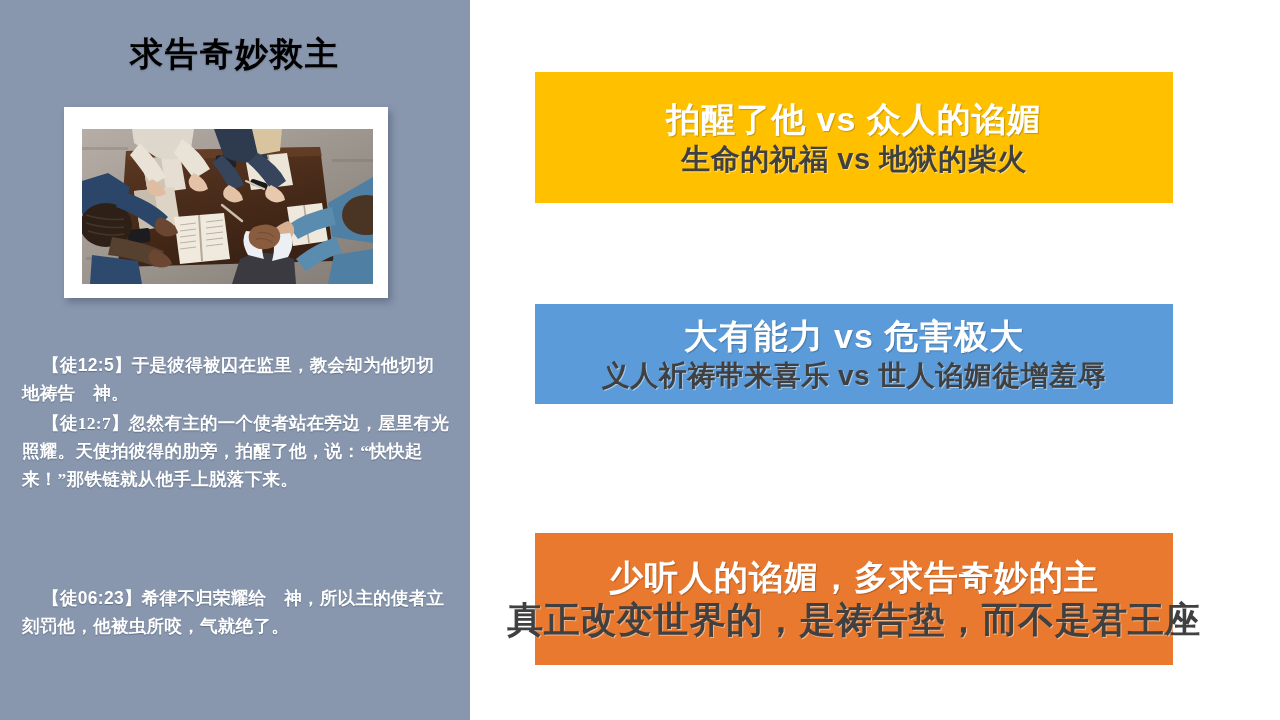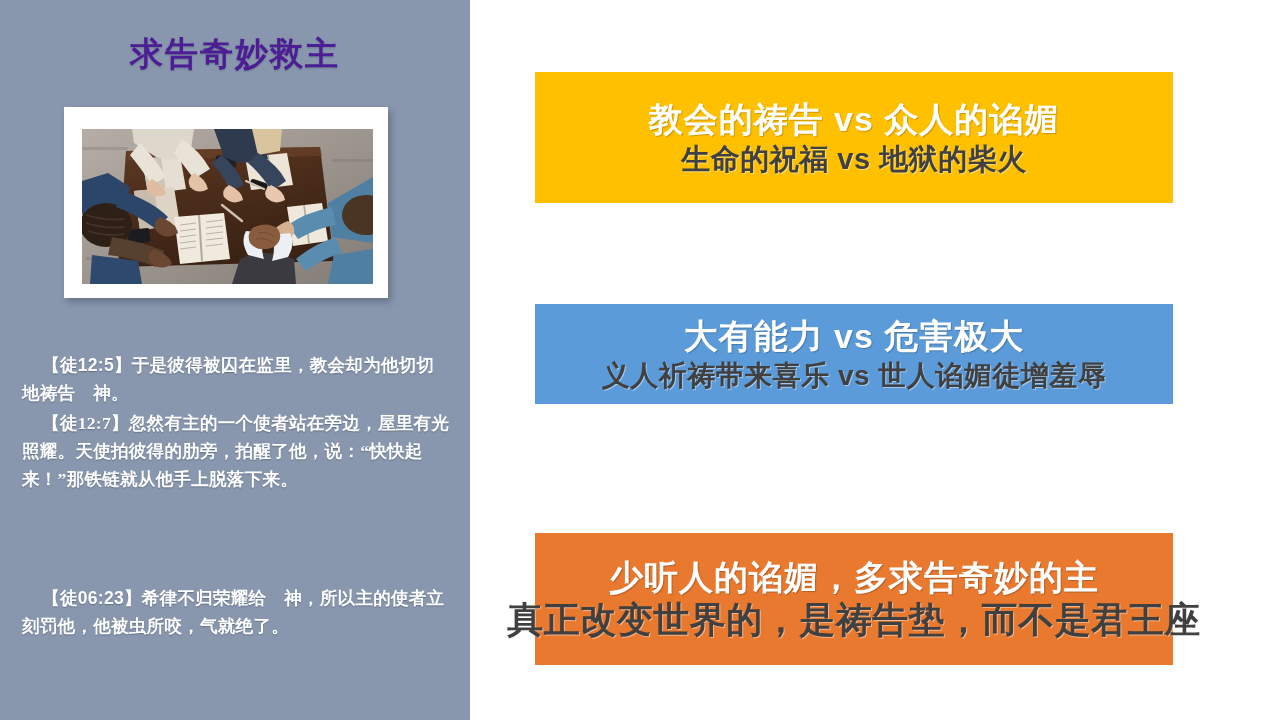--- a/index.html
+++ b/index.html
@@ -21,21 +21,21 @@
     position:absolute;
     left:0; top:0;
     width:470px; height:720px;
     background:#8897ae;
   }
   .slide-title {
     position:absolute;
     left:0; top:33px;
     width:470px;
     text-align:center;
-    color:#4c1d95;
+    color:#000000;
     font-size:33px;
     font-weight:bold;
     letter-spacing:2px;
     line-height:1.25;
     text-shadow:0 1px 2px rgba(0,0,0,.18);
   }
 
   
   .photo-frame {
     position:absolute;
@@ -233,21 +233,21 @@
       <p>【徒12:5】于是彼得被囚在监里，教会却为他切切地祷告　神。</p>
       <p>【徒12:7】忽然有主的一个使者站在旁边，屋里有光照耀。天使拍彼得的肋旁，拍醒了他，说：“快快起来！”那铁链就从他手上脱落下来。</p>
     </div>
 
     <div class="scripture sc-b">
       <p>【徒06:23】希律不归荣耀给　神，所以主的使者立刻罚他，他被虫所咬，气就绝了。</p>
     </div>
   </div>
 
   <div class="banner banner-yellow">
-    <div class="line1">教会的祷告 vs 众人的谄媚</div>
+    <div class="line1">拍醒了他 vs 众人的谄媚</div>
     <div class="line2">生命的祝福 vs 地狱的柴火</div>
   </div>
 
   <div class="banner banner-blue">
     <div class="line1">大有能力 vs 危害极大</div>
     <div class="line2">义人祈祷带来喜乐 vs 世人谄媚徒增羞辱</div>
   </div>
 
   <div class="banner banner-orange">
     <div class="line1">少听人的谄媚，多求告奇妙的主</div>

